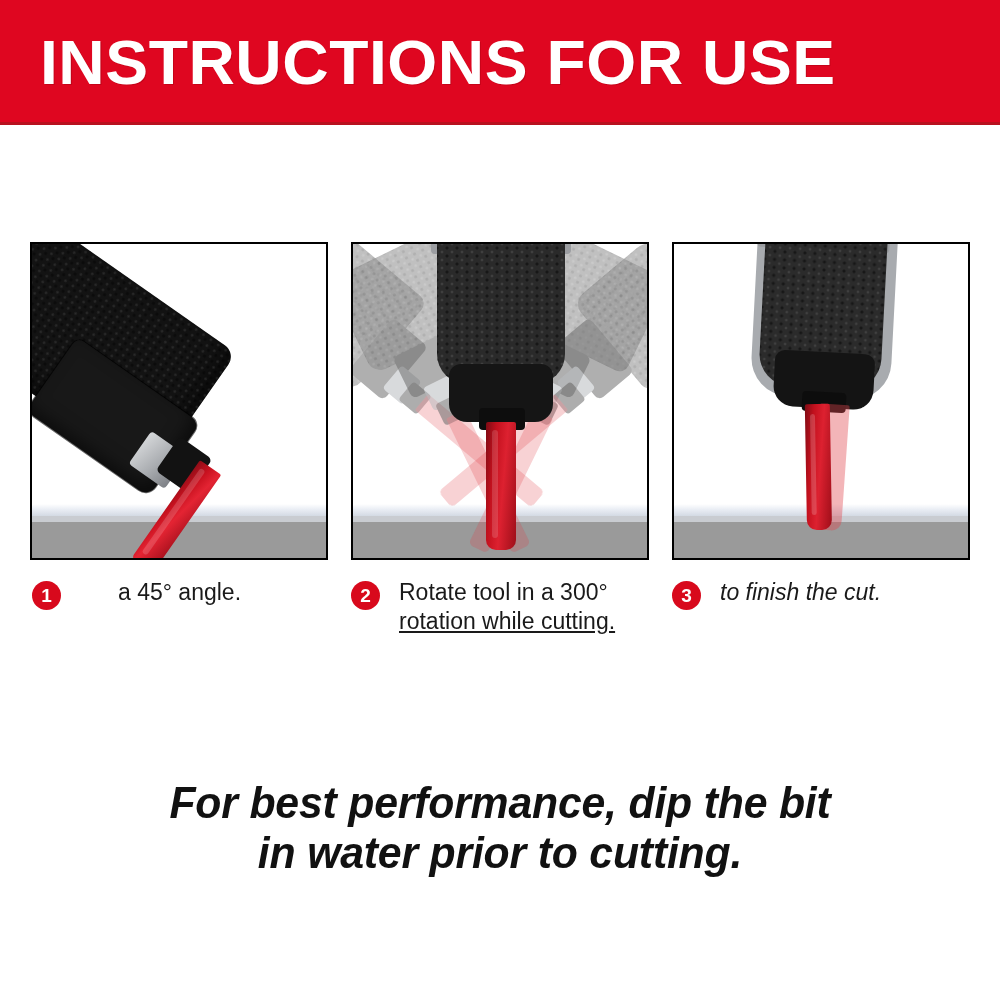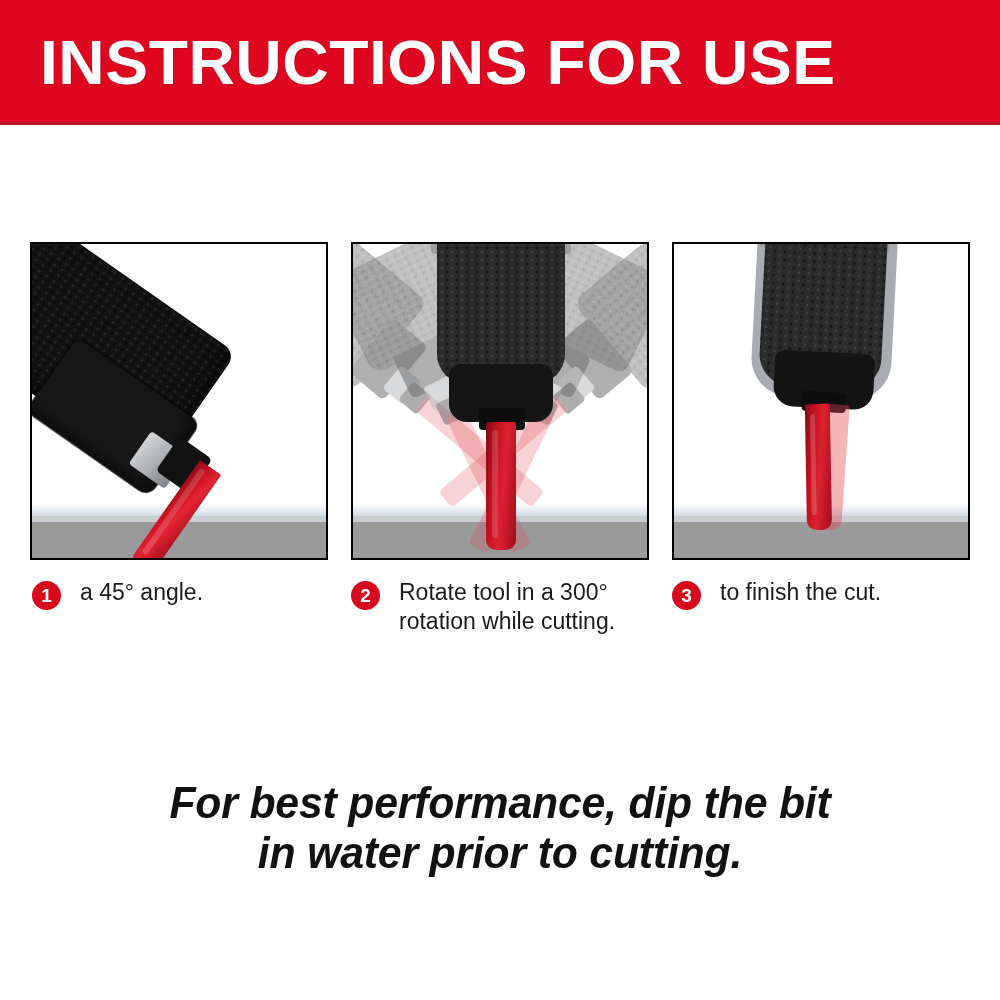--- a/index.html
+++ b/index.html
@@ -516,36 +516,36 @@
       </div>
     </div>
   </div>
 </div>
 
 <div class="captions">
 
   <div class="caption c1">
     <div class="badge">1</div>
     <div class="caption-text">
-      <span style="display: block; white-space: nowrap;">a 45° angle.</span>
+      <span style="display: block; white-space: nowrap; margin-left: 38px;">a 45° angle.</span>
     </div>
   </div>
 
   <div class="caption c2">
     <div class="badge">2</div>
     <div class="caption-text">
       <span style="display: block; white-space: nowrap;">Rotate tool in a 300°</span>
-      <span style="display: block; white-space: nowrap;">rotation while cutting.</span>
+      <span style="display: block; white-space: nowrap; text-decoration: underline;">rotation while cutting.</span>
     </div>
   </div>
 
   <div class="caption c3">
     <div class="badge">3</div>
     <div class="caption-text">
-      <span style="display: block; white-space: nowrap;">to finish the cut.</span>
+      <span style="display: block; white-space: nowrap; font-style: italic;">to finish the cut.</span>
     </div>
   </div>
 </div>
 
 <div class="tagline">
   <div>For best performance, dip the bit</div>
   <div>in water prior to cutting.</div>
 </div>
 
 </body></html>

